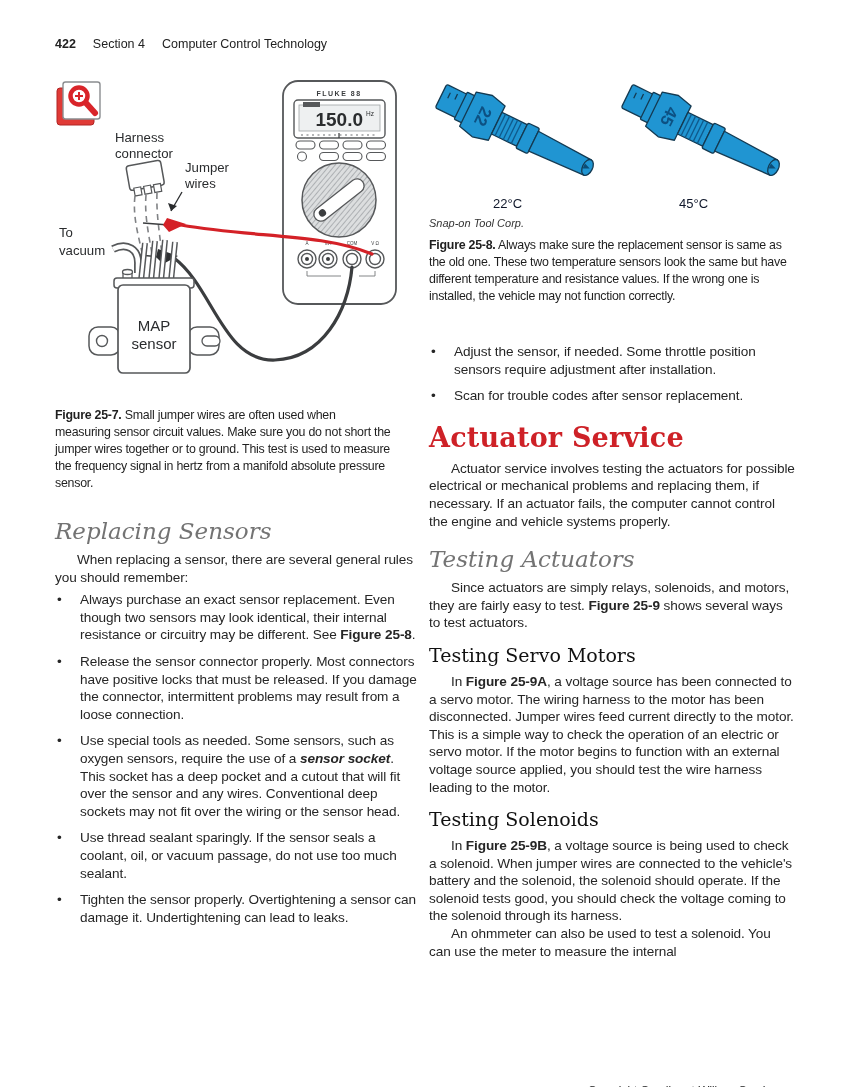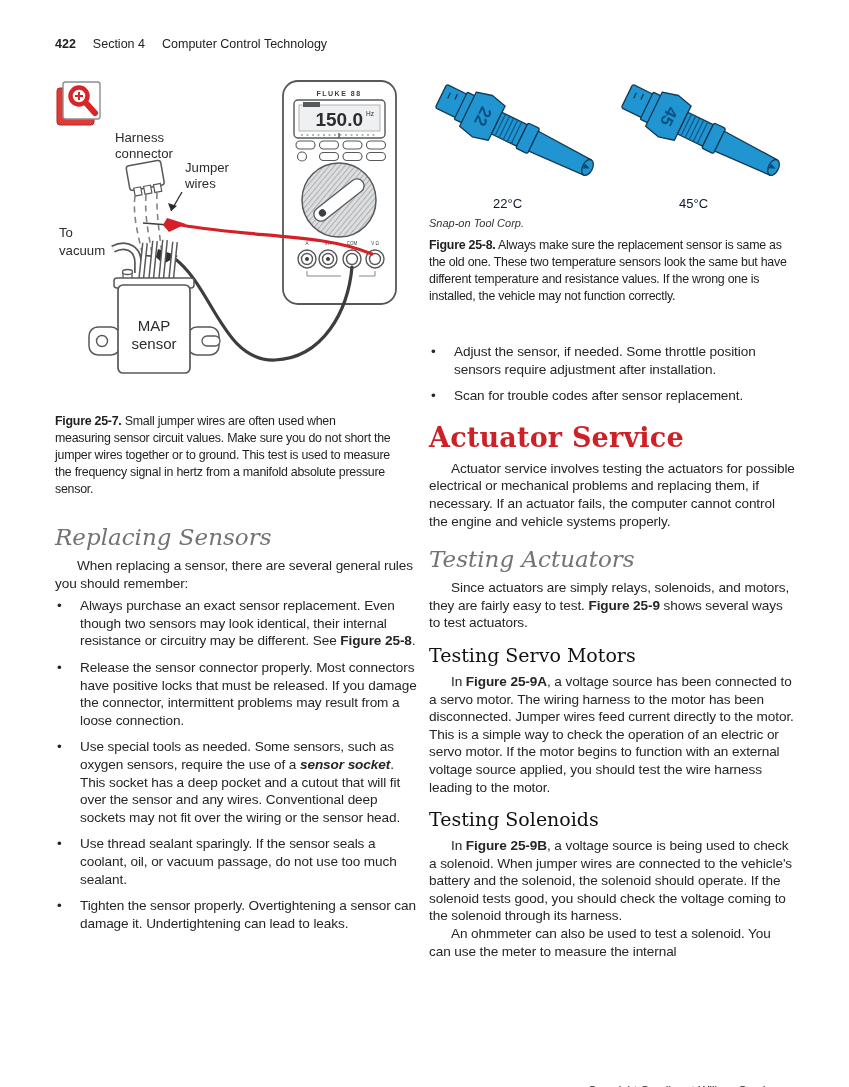--- a/index.html
+++ b/index.html
@@ -10,21 +10,21 @@
   .pagehead .pn{font-weight:bold;margin-right:17px;}
   .pagehead .sec{margin-right:17px;}
   
   .col{position:absolute;top:75px;width:366px;}
   .col-left{left:55px;}
   .col-right{left:429px;top:80px;}
   p{margin:0;}
   .body{font-size:13.6px;line-height:17.6px;letter-spacing:-0.1px;}
   .indent{text-indent:22px;}
   .caption{font-size:12.4px;line-height:17px;letter-spacing:-0.25px;color:#1f1f1f;}
-  .cap-left{max-width:338px;margin-top:16px;}
+  .cap-left{max-width:338px;margin-top:10px;}
   .cap-right{margin-top:8px;}
   .credit{font-style:italic;font-size:11px;color:#333;text-align:left;}
   .fl-credit{margin-top:-12px;padding-right:14px;}
   .so-credit{margin-top:4px;padding-right:2px;}
   .h-blue{font-family:"DejaVu Serif","Liberation Serif",serif;font-style:italic;font-weight:400;
           color:#737373;font-size:23px;margin:26px 0 0 0;}
   .h-blue2{margin-top:16px;}
   .h-red{font-family:"DejaVu Serif","Liberation Serif",serif;font-weight:700;color:#ce2127;
          font-size:27px;margin:17px 0 0 0;letter-spacing:0.2px;}
   .h-sub{font-family:"DejaVu Serif","Liberation Serif",serif;font-weight:400;color:#111;

